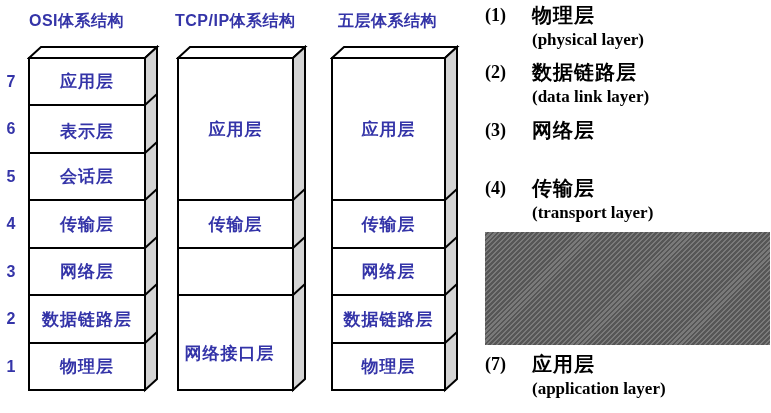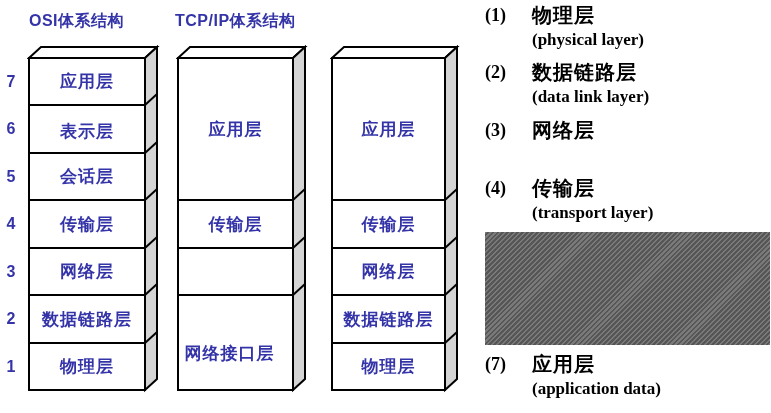--- a/index.html
+++ b/index.html
@@ -52,20 +52,21 @@
       var(--hatch-dark) 1.5px, var(--hatch-dark) 3.5px);
   }
 </style>
 </head>
 <body>
 
 <div id="canvas">
 
   <div class="col-title" style="left:29px;width:128px;">OSI体系结构</div>
   <div class="col-title" style="left:175px;width:145px;">TCP/IP体系结构</div>
+  <div class="col-title" style="left:338px;width:122px;">五层体系结构</div>
 
   <svg class="stack-svg" style="left:27px;top:45px;" width="134" height="350" viewBox="0 0 134 350">
     <path d="M2,13 L14,2 L130,2 L118,13 Z" fill="#ffffff" stroke="#000" stroke-width="2"></path>
     <path d="M118,13 L130,2 L130,334 L118,345 Z" fill="#d4d4d4" stroke="#000" stroke-width="2"></path>
     <rect x="2" y="13" width="116" height="332" fill="#ffffff" stroke="#000" stroke-width="2"></rect>
     <path d="M2,60 H118 M2,108 H118 M2,155 H118 M2,203 H118 M2,250 H118 M2,298 H118" fill="none" stroke="#000" stroke-width="2"></path>
     <path d="M118,60 L130,49 M118,108 L130,97 M118,155 L130,144 M118,203 L130,192 M118,250 L130,239 M118,298 L130,287" fill="none" stroke="#000" stroke-width="2"></path>
   </svg>
 
   <svg class="stack-svg" style="left:176px;top:45px;" width="133" height="350" viewBox="0 0 133 350">
@@ -137,17 +138,17 @@
       <span class="l-en">(transport layer)</span>
     </span>
   </div>
 
   <div class="redacted"></div>
 
   <div class="legend-item" style="top:351px;">
     <span class="l-num">(7)</span>
     <span class="l-text">
       <span class="l-zh">应用层</span>
-      <span class="l-en">(application data)</span>
+      <span class="l-en">(application layer)</span>
     </span>
   </div>
 
 </div>
 
 </body></html>

